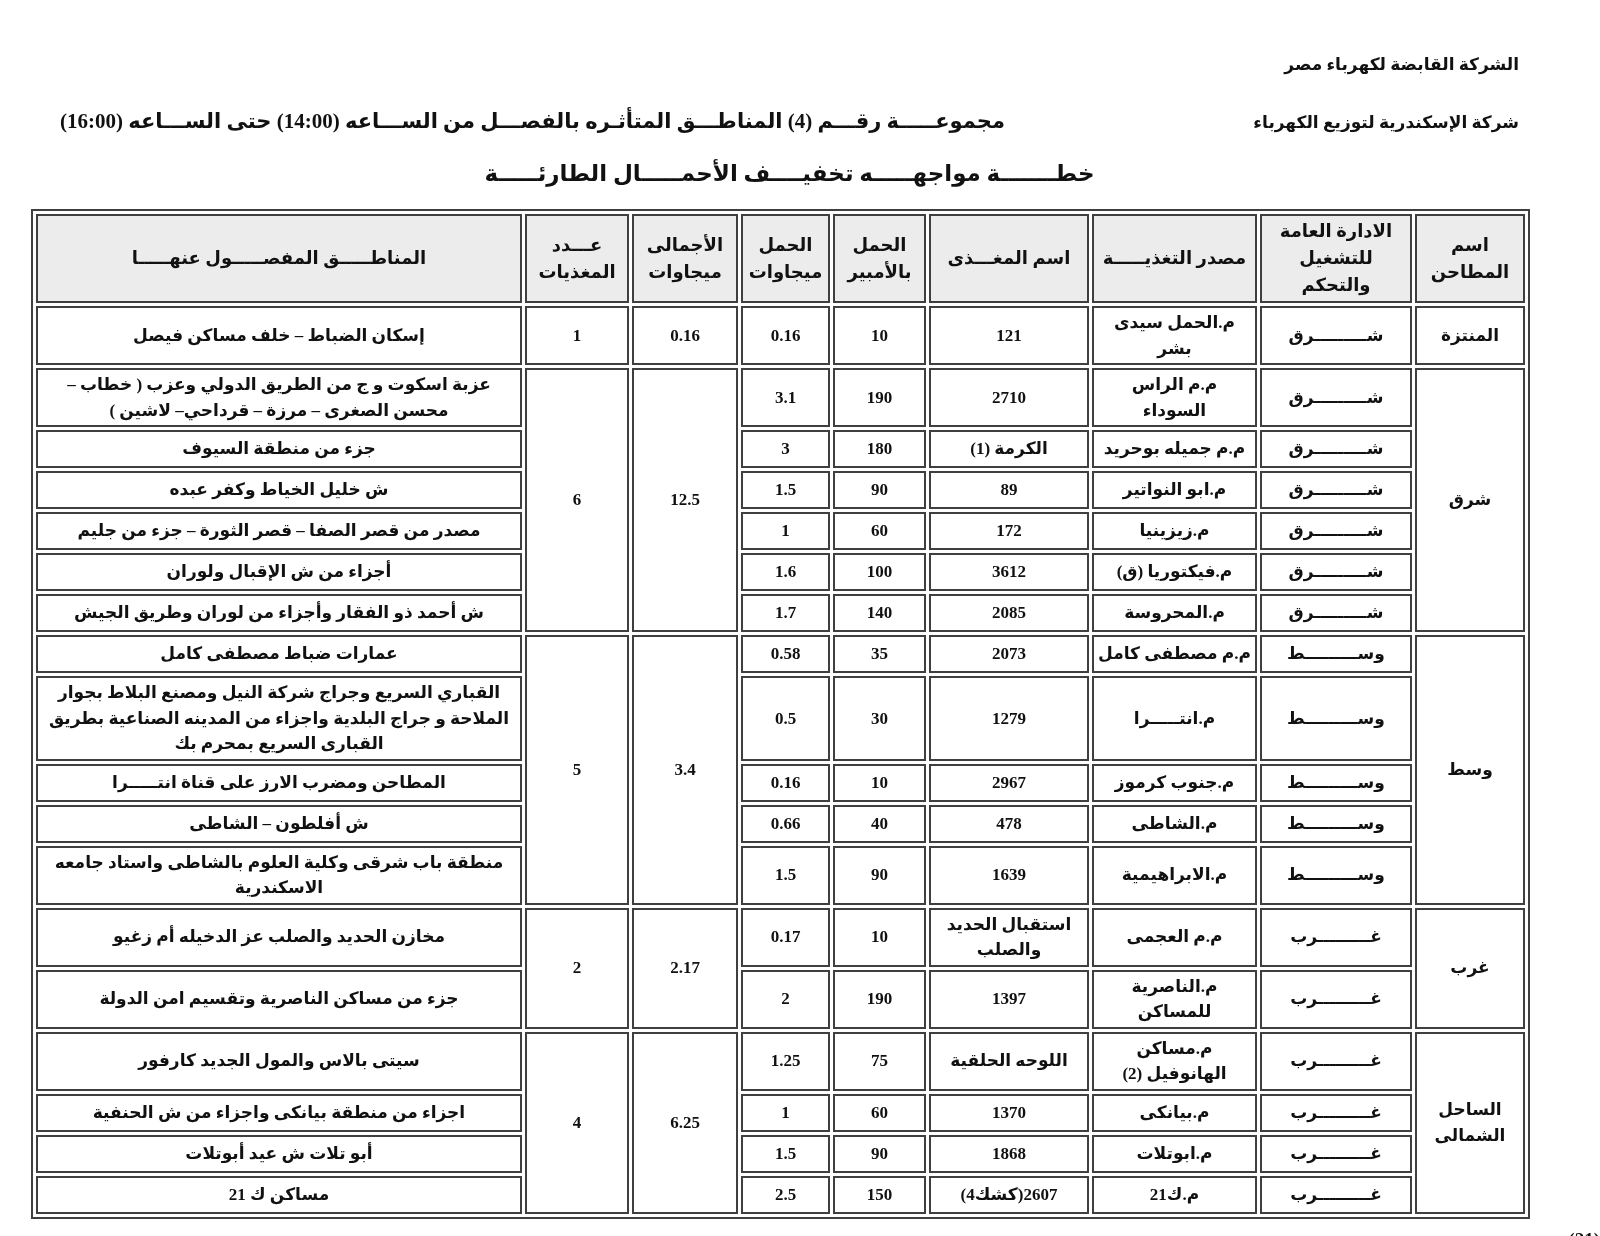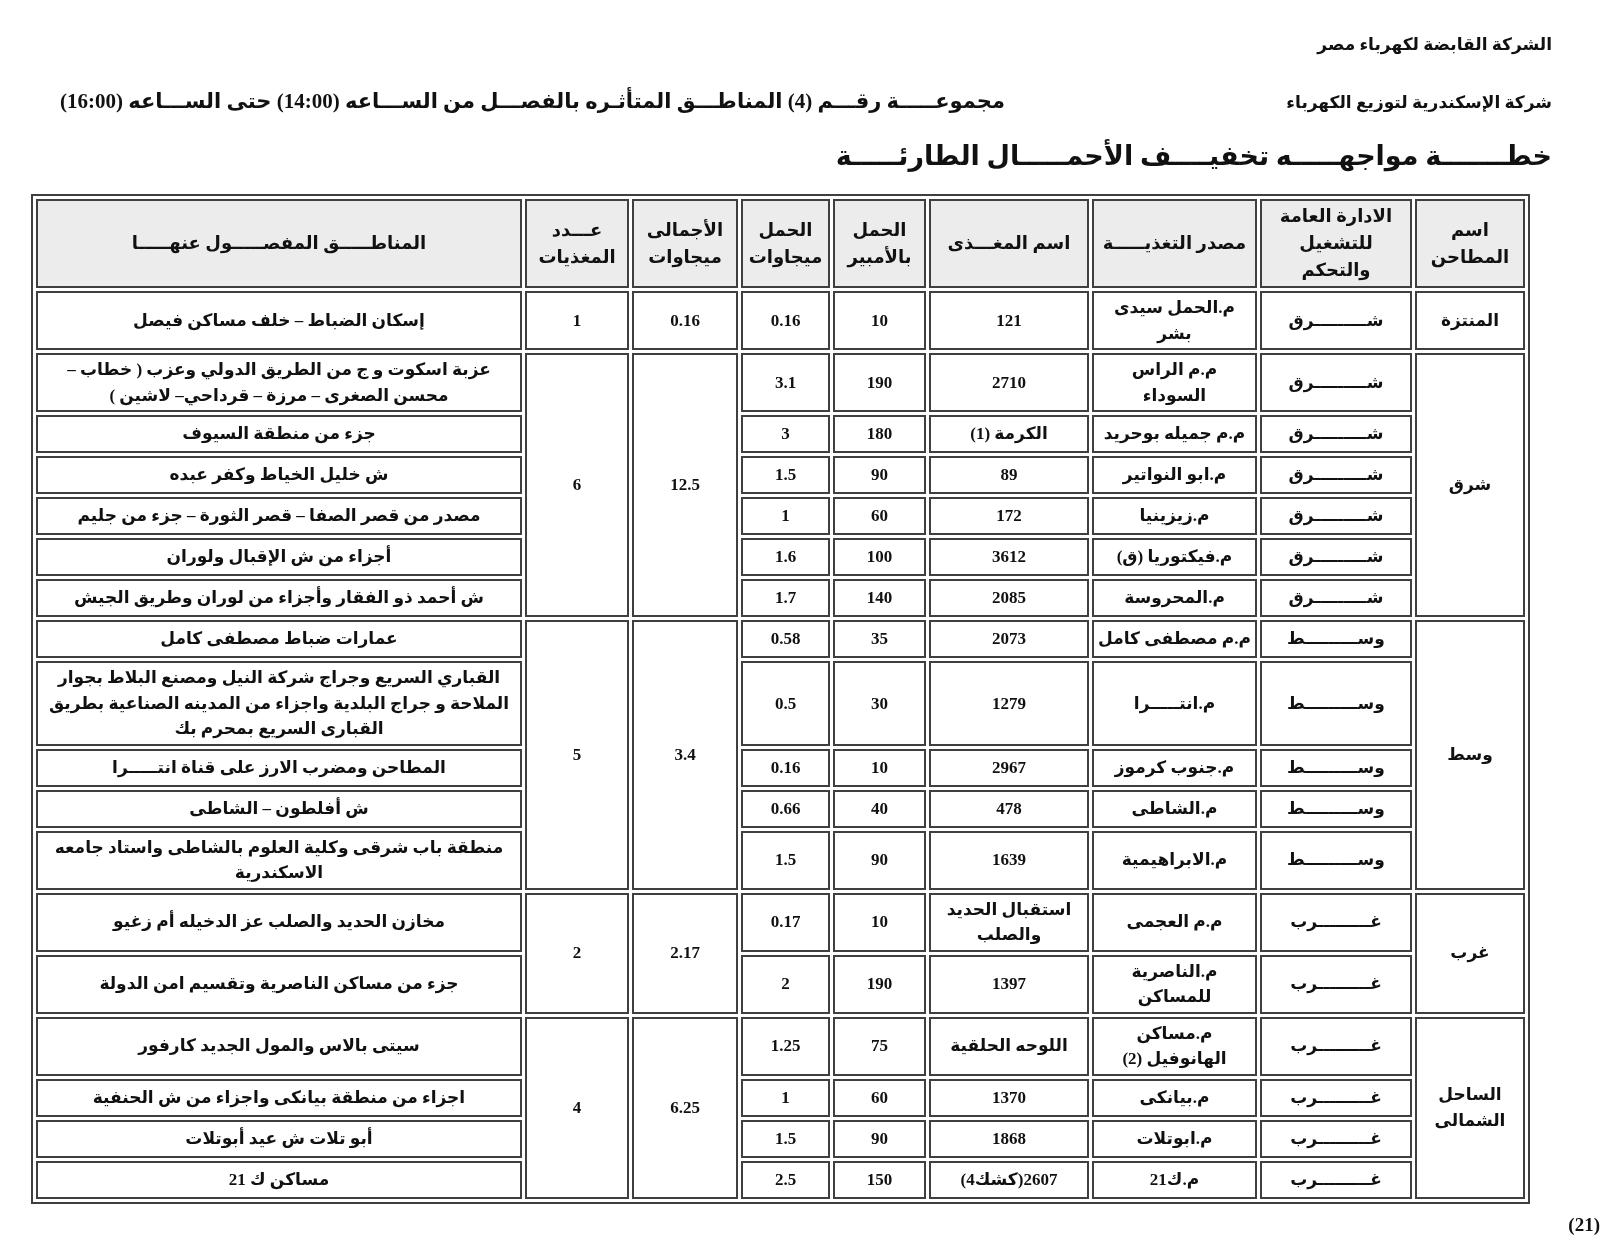--- a/index.html
+++ b/index.html
@@ -7,38 +7,39 @@
     padding: 0;
     width: 1600px;
     height: 1236px;
     background: #ffffff;
     font-family: "Liberation Serif", "DejaVu Sans", serif;
     font-weight: bold;
     color: #111;
     overflow: hidden;
   }
   .page-top {
-    padding: 34px 48px 0 60px;
+    padding: 34px 81px 0 60px;
+    margin-top: 20px;
   }
   .company-line {
     text-align: right;
     font-size: 17px;
   }
   .second-line {
     display: flex;
     justify-content: space-between;
     align-items: baseline;
     margin-top: 34px;
   }
   .group-line {
     font-size: 21px;
   }
   .doc-title {
-    text-align: right;
-    font-size: 27px;
+    text-align: center;
+    font-size: 23px;
     margin-top: 26px;
   }
   table.doc-table {
     table-layout: fixed;
     width: 1495px;
     margin: 22px 70px 0 auto;
     border-collapse: separate;
     border-spacing: 3px;
     border: 2px solid #3f3f3f;
     background: #ffffff;

